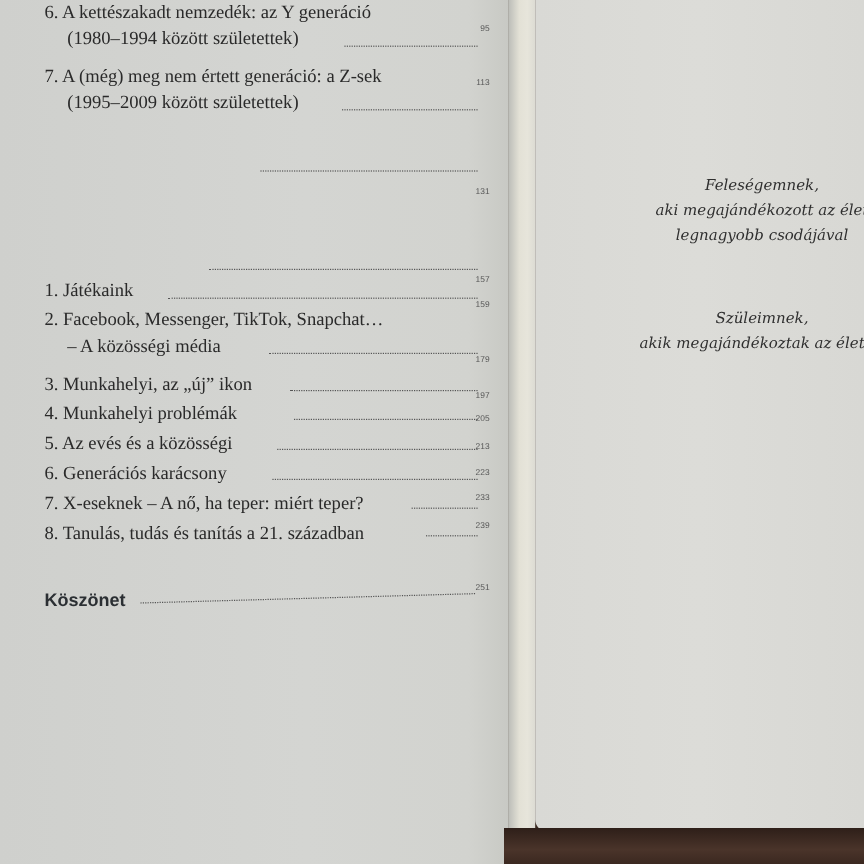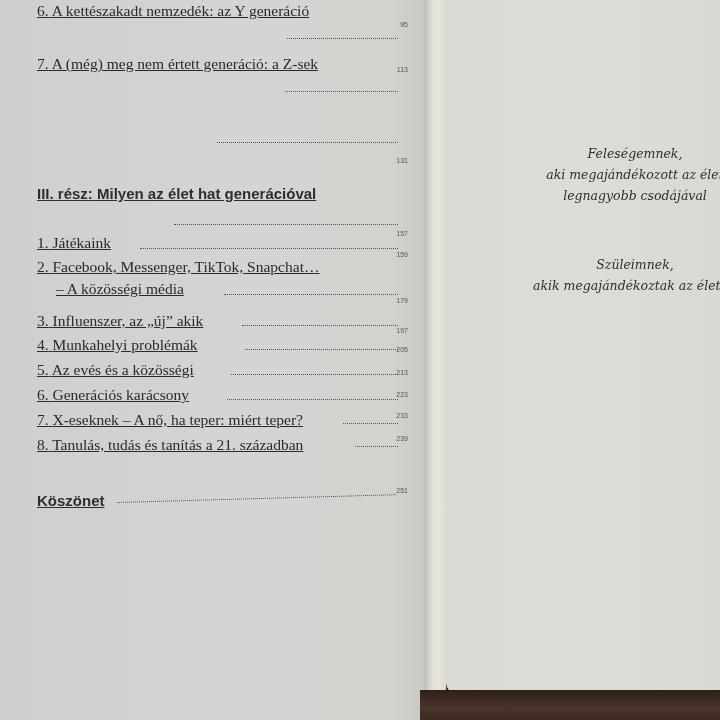--- a/index.html
+++ b/index.html
@@ -23,21 +23,21 @@
   }
   .wood {
     position: absolute; left: 420px; top: 690px; width: 300px; height: 30px;
     background: linear-gradient(180deg, #2e1f19, #4a342a 60%, #3b2820);
   }
 
   .toc { position: absolute; left: 0; top: 0; width: 424px; color: #2a2a2a; }
   .entry {
     position: absolute; left: 37px; right: 12px;
     font-family: "Liberation Serif", "DejaVu Serif", serif;
-    font-size: 15.5px; line-height: 22px; white-space: nowrap; text-decoration: underline;
+    font-size: 15.5px; line-height: 22px; white-space: nowrap;
   }
   .entry .t { position: relative; z-index: 1; }
   .entry .cont { padding-left: 19px; }
   .leader {
     position: absolute; height: 0; border-bottom: 1.6px dotted #555;
   }
   .pnum {
     position: absolute; right: 4px;
     font-family: "Liberation Sans", sans-serif; font-size: 7px; color: #555;
   }
@@ -58,54 +58,55 @@
 <div class="spread">
   <div class="page-left"></div>
   <div class="gutter"></div>
   <div class="page-right"></div>
   <div class="wood"></div>
 
   <div class="toc">
 
     <div class="entry" style="top:0px">
       <div><span class="t">6.</span> <span class="t">A kettészakadt nemzedék: az Y generáció</span></div>
+      <div class="cont"><span class="t">(1980–1994 között születettek)</span></div>
       <div class="leader" style="left:250px; right:14px; top:38px"></div>
       <span class="pnum" style="top:14px">95</span>
     </div>
 
     <div class="entry" style="top:53px">
       <div><span class="t">7.</span> <span class="t">A (még) meg nem értett generáció: a Z-sek</span></div>
+      <div class="cont"><span class="t">(1995–2009 között születettek)</span></div>
       <div class="leader" style="left:248px; right:14px; top:38px"></div>
       <span class="pnum" style="top:6px">113</span>
     </div>
 
     <div class="entry" style="top:104px">
       <div class="leader" style="left:180px; right:14px; top:38px"></div>
       <span class="pnum" style="top:46px">131</span>
     </div>
 
     <div class="entry section" style="top:182px; line-height:24px">
-      <div><span class="t">III. rész: Milyen az élet hat generációval</span></div>
       <div class="leader" style="left:137px; right:14px; top:42px"></div>
       <span class="pnum" style="top:40px; font-weight:normal">157</span>
     </div>
 
     <div class="entry" style="top:232px">
       <span class="t">1.</span> <span class="t">Játékaink</span>
       <div class="leader" style="left:103px; right:14px; top:16px"></div>
       <span class="pnum" style="top:12px">159</span>
     </div>
     <div class="entry" style="top:256px">
       <div><span class="t">2.</span> <span class="t">Facebook, Messenger, TikTok, Snapchat…</span></div>
       <div class="cont"><span class="t">– A közösségi média</span></div>
       <div class="leader" style="left:187px; right:14px; top:38px"></div>
       <span class="pnum" style="top:34px">179</span>
     </div>
     <div class="entry" style="top:310px">
-      <span class="t">3.</span> <span class="t">Influenszer, az „új” akik</span>
+      <span class="t">3.</span> <span class="t">Munkahelyi, az „új” ikon</span>
       <div class="leader" style="left:205px; right:14px; top:15px"></div>
       <span class="pnum" style="top:10px">197</span>
     </div>
     <div class="entry" style="top:334px">
       <span class="t">4.</span> <span class="t">Munkahelyi problémák</span>
       <div class="leader" style="left:208px; right:14px; top:15px"></div>
       <span class="pnum" style="top:5px">205</span>
     </div>
     <div class="entry" style="top:359px">
       <span class="t">5.</span> <span class="t">Az evés és a közösségi</span>

